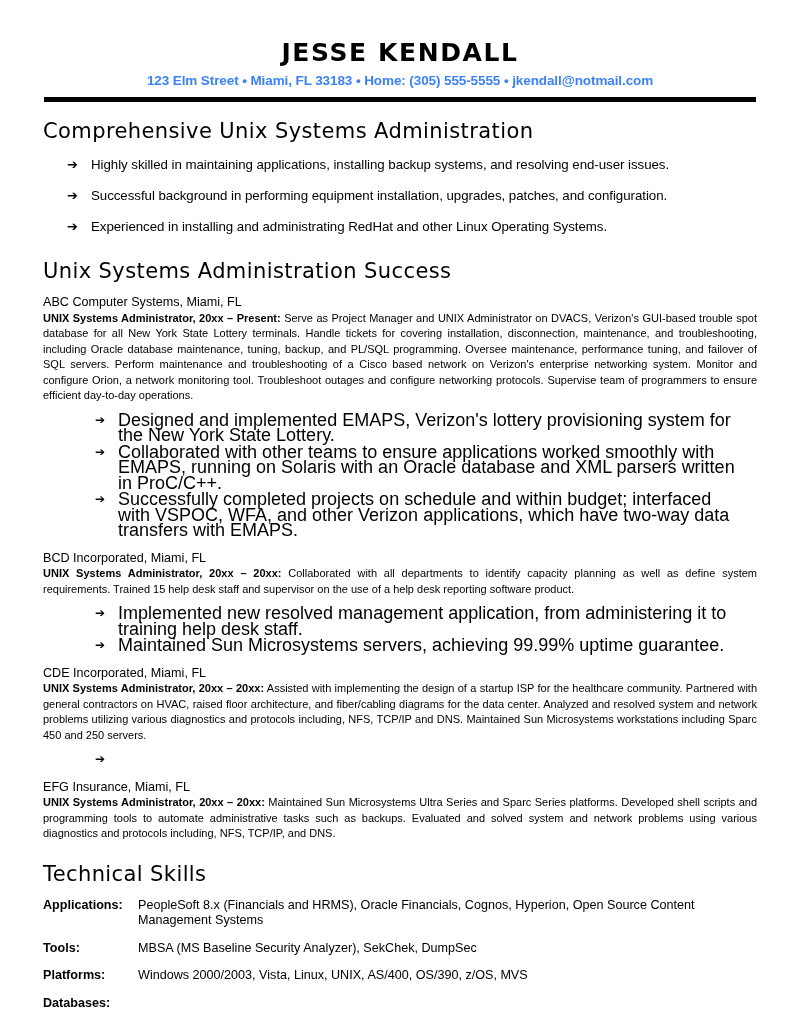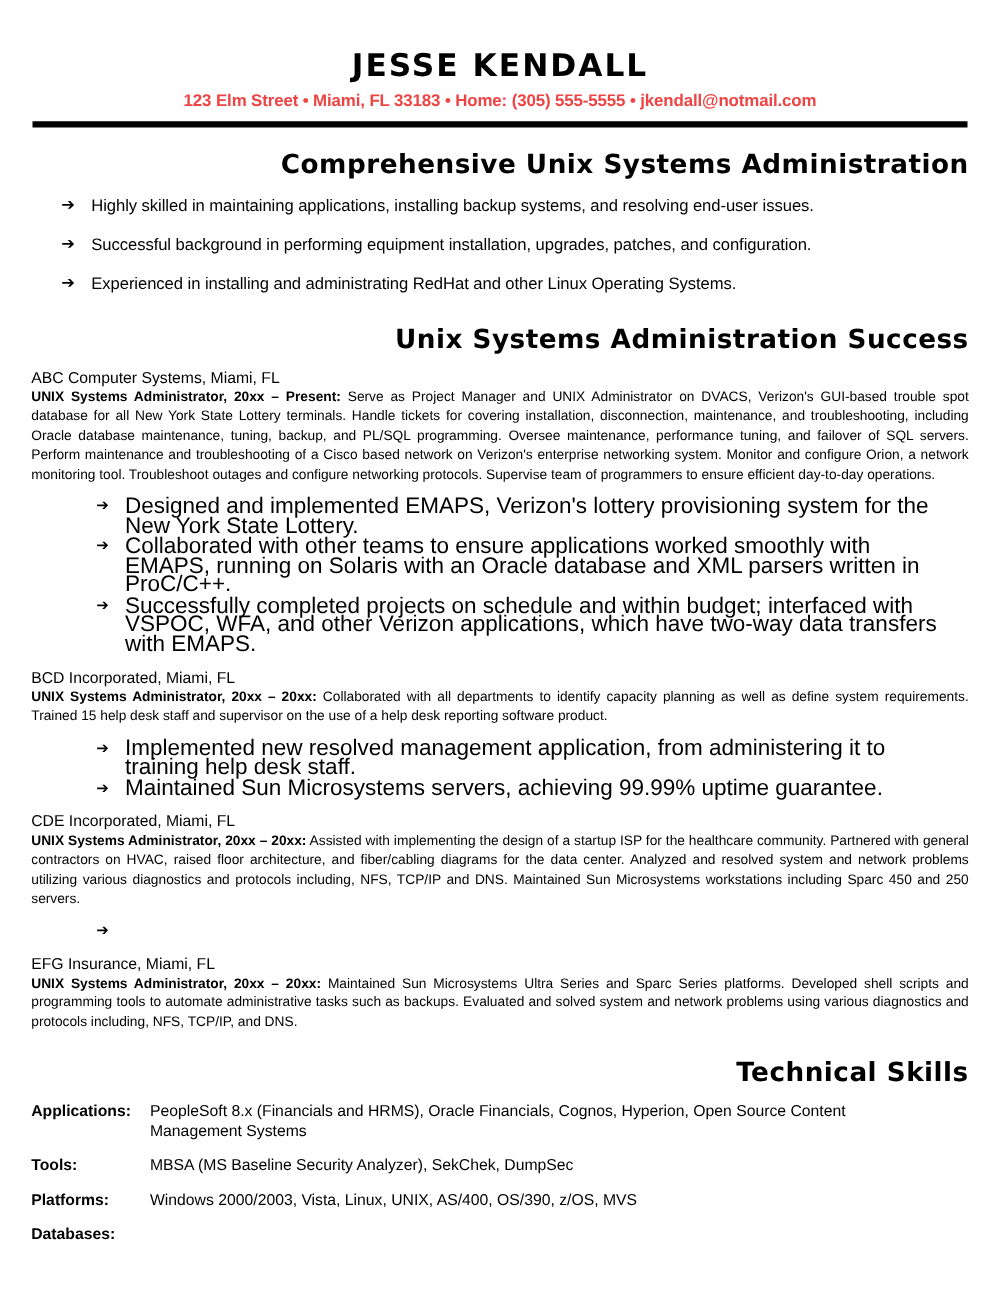--- a/index.html
+++ b/index.html
@@ -12,21 +12,21 @@
     height: 1035px;
     font-family: "Liberation Sans", sans-serif;
     color: #000000;
     -webkit-font-smoothing: antialiased;
   }
   .page {
     position: relative;
     width: 800px;
     height: 1035px;
     box-sizing: border-box;
-    padding: 0 25px;
+    padding: 0 43px;
     background: #ffffff;
   }
 
   
   .name {
     text-align: center;
     font-family: "DejaVu Sans", sans-serif;
     font-weight: bold;
     font-size: 25px;
     letter-spacing: 1.6px;
@@ -34,33 +34,33 @@
     padding-top: 40px;
     color: #000;
   }
   .contact {
     text-align: center;
     font-family: "Liberation Sans", sans-serif;
     font-size: 13.5px;
     font-weight: bold;
     letter-spacing: -0.1px;
     padding-top: 8px;
-    color: #ef4444;
+    color: #3b82f6;
   }
   .rule {
     margin: 9px 1px 0 1px;
     height: 5px;
     background: #000000;
   }
 
   
   .section-heading {
-    text-align: right;
+    text-align: left;
     font-family: "DejaVu Sans", sans-serif;
-    font-weight: bold;
+    font-weight: normal;
     font-size: 21px;
     letter-spacing: 0.4px;
     color: #000;
   }
   .sh-1 { padding-top: 17px; }
   .sh-2 { padding-top: 24px; }
   .sh-3 { padding-top: 20px; }
 
   
   .summary {

